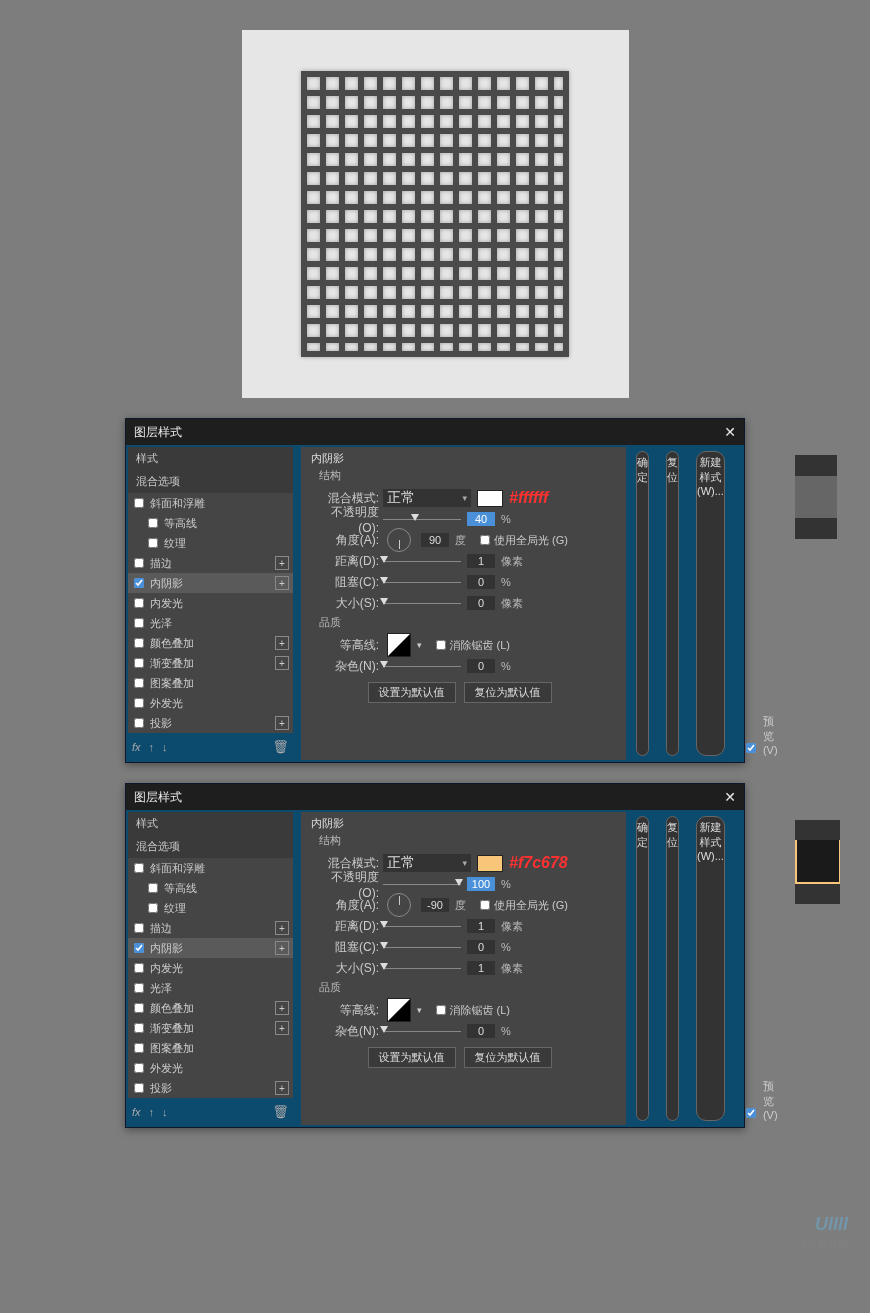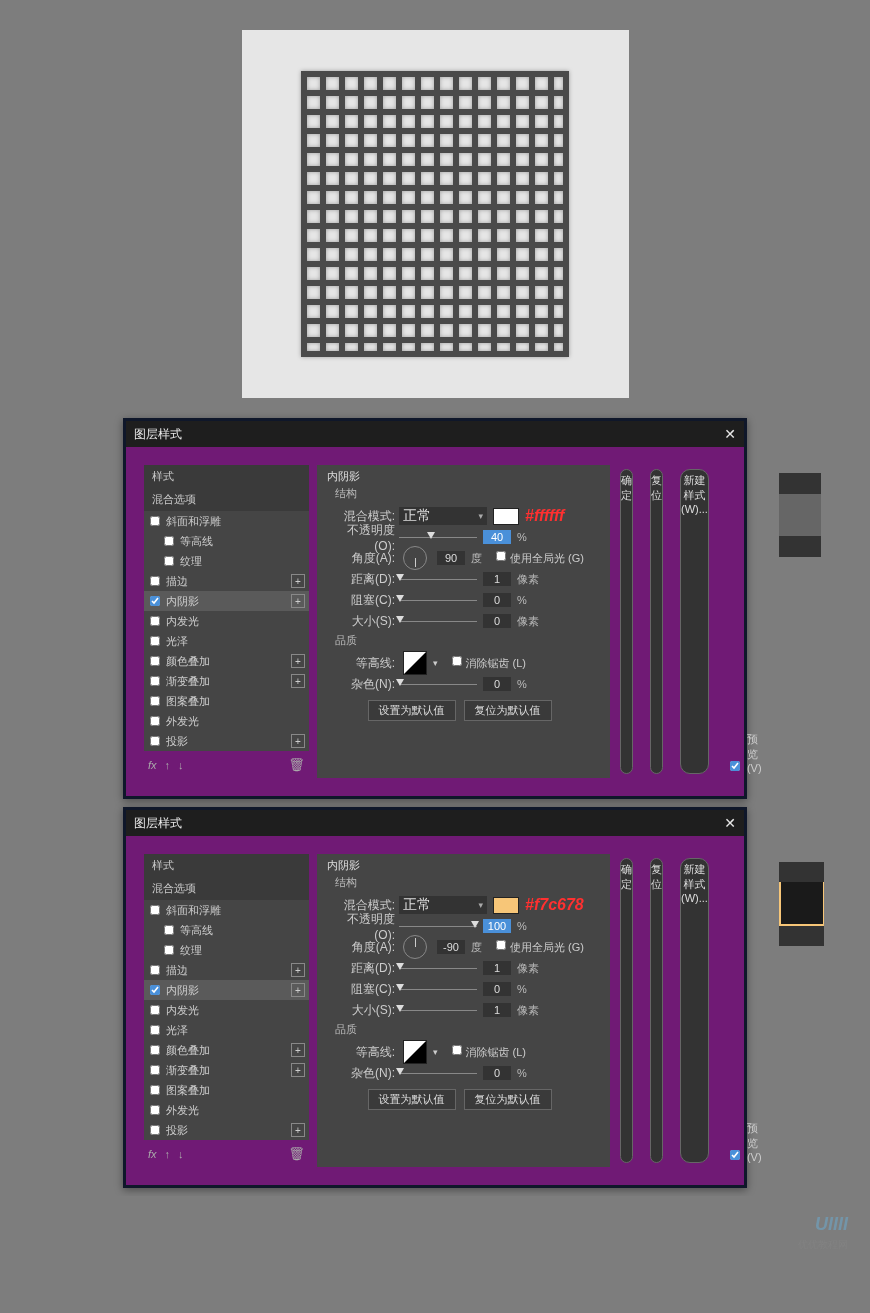--- a/index.html
+++ b/index.html
@@ -1,22 +1,22 @@
 <!DOCTYPE html>
 <html><head>
 <meta charset="utf-8">
 <style>
 body{margin:0;background:#7d7d7d;font-family:"Microsoft YaHei",sans-serif;font-size:11px;color:#ccc;padding:0}
 .wrap{width:870px;margin:0 auto}
 .canvas{width:387px;height:368px;background:#e6e6e6;margin:30px auto 20px;position:relative;display:flex;align-items:center;justify-content:center}
 .grid{width:268px;height:286px;filter:blur(0.5px) drop-shadow(0 0 2px rgba(0,0,0,.3))}
-.dialog{width:618px;margin:8px auto;background:#701a75;border:3px solid #0f172a;box-shadow:0 2px 8px rgba(0,0,0,.4)}
+.dialog{width:618px;margin:20px auto;background:#0c4a6e;border:1px solid #0f172a;box-shadow:0 2px 8px rgba(0,0,0,.4)}
 .titlebar{background:#1e1e1e;height:26px;display:flex;align-items:center;justify-content:space-between;padding:0 8px;color:#e8e8e8;font-size:12px}
 .closex{font-size:14px;cursor:pointer}
-.body{display:flex;padding:18px;gap:8px}
+.body{display:flex;padding:2px;gap:8px}
 .left{width:165px;display:flex;flex-direction:column}
 .stylelist{background:#454545}
 .stylelist .hdr{background:#3a3a3a;padding:4px 8px;font-size:11px}
 .stylelist .itm{display:flex;align-items:center;padding:3px 4px;height:14px;font-size:11px;position:relative}
 .stylelist .itm.sel{background:#5a5a5a}
 .stylelist .itm input{margin:0 6px 0 2px;width:10px;height:10px;accent-color:#4a90d9}
 .stylelist .sub{padding-left:18px}
 .plusbox{position:absolute;right:4px;top:3px;width:12px;height:12px;border:1px solid #888;display:flex;align-items:center;justify-content:center;font-size:10px;color:#ccc;cursor:pointer}
 .leftbottom{margin-top:auto;padding:6px 4px;display:flex;align-items:center;gap:8px;color:#aaa}
 .trashicon{margin-left:auto;font-size:13px}
@@ -31,21 +31,21 @@
 .swatch{width:24px;height:15px;border:1px solid #222}
 .clrlabel{font-weight:bold;font-size:16px;font-style:italic}
 .slider{position:relative;width:78px;height:14px;display:flex;align-items:center}
 .slider .track{position:absolute;left:0;right:0;height:1px;background:#888}
 .slider .knob{position:absolute;width:0;height:0;border-left:4px solid transparent;border-right:4px solid transparent;border-top:7px solid #ddd;top:2px}
 .numbox{width:28px;height:14px;background:#333;color:#ddd;border:none;font-size:11px;text-align:center;padding:0}
 .numbox.blue{background:#4a90d9;color:#fff}
 .unit{font-size:11px;color:#bbb}
 .angleicon{width:22px;height:22px;border:1px solid #888;border-radius:50%;position:relative;margin:0 4px}
 .angleicon .needle{position:absolute;left:50%;top:50%;width:1px;height:9px;background:#ccc;transform-origin:top center}
-.cb{display:flex;align-items:flex-start;gap:4px;font-size:11px;margin-left:8px}
+.cb{display:flex;align-items:center;gap:4px;font-size:11px;margin-left:8px}
 .cb input{width:10px;height:10px;margin:0}
 .contouricon{width:22px;height:22px;background:linear-gradient(135deg,#fff 49%,#000 51%);border:1px solid #222;margin-left:4px}
 .btn{background:#3a3a3a;border:1px solid #666;color:#ddd;padding:2px 10px;font-size:11px;cursor:pointer;margin-right:8px}
 .right{width:104px;display:flex;flex-direction:row;gap:17px;padding:4px 2px}
 .rbtn{background:#333;border:1px solid #666;border-radius:10px;color:#ddd;padding:3px 0;text-align:center;font-size:11px;cursor:pointer}
 .rbtn.primary{border-radius:10px}
 .previewck{display:flex;align-items:flex-end;justify-content:center;gap:4px;font-size:11px}
 .previewck input{width:10px;height:10px;accent-color:#4a90d9}
 .previewbox{width:84px;height:84px;background:#333;margin:4px auto;display:flex;align-items:center;justify-content:center}
 .pswatch1{width:42px;height:42px;background:#666}

